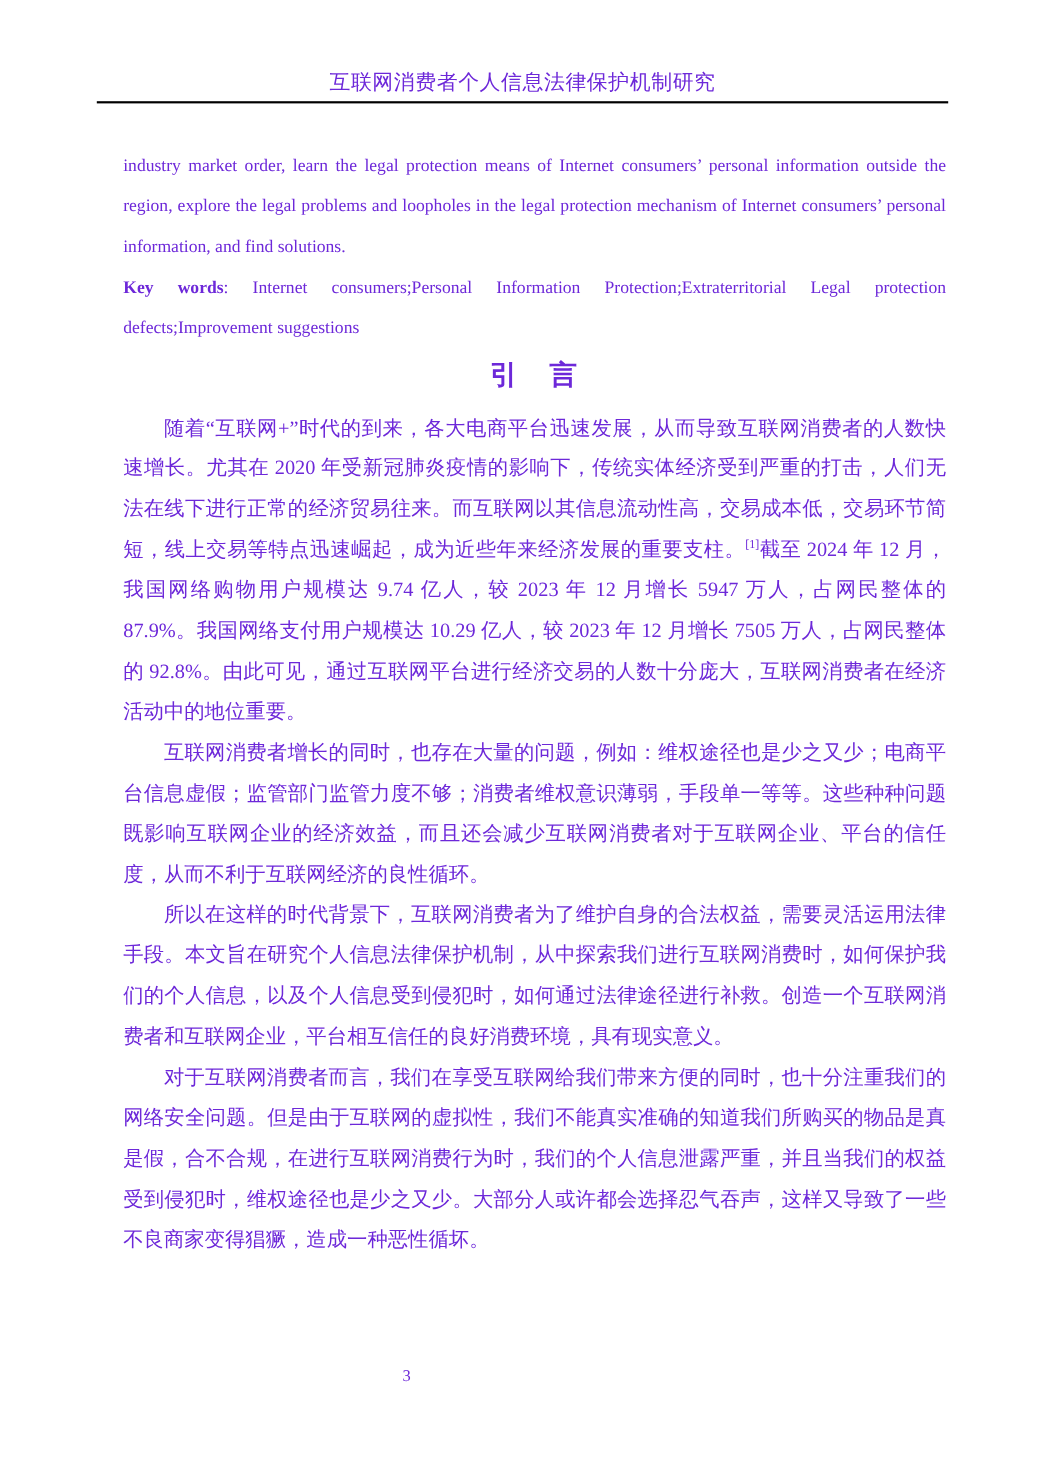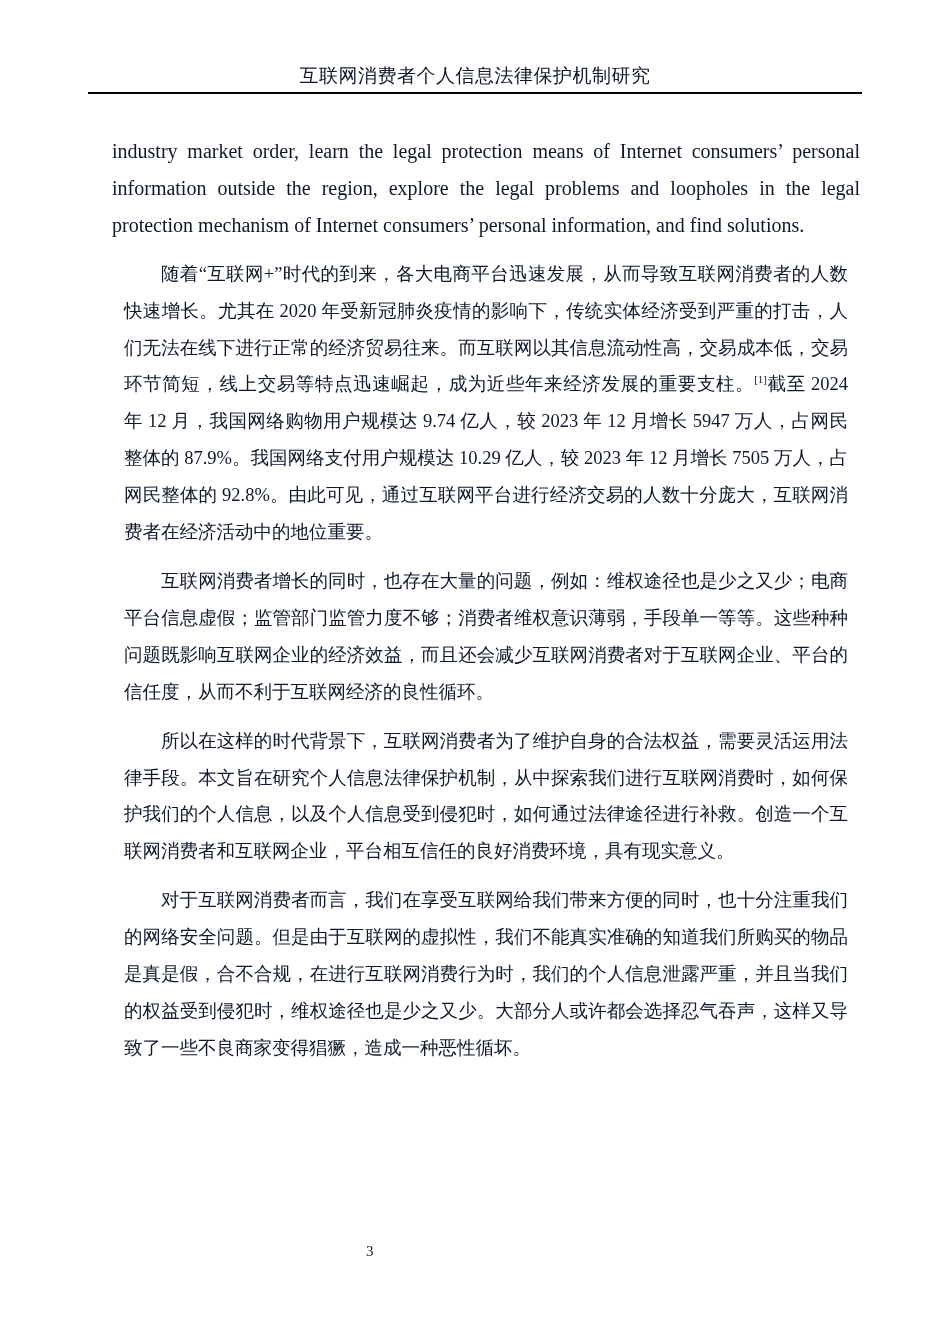--- a/index.html
+++ b/index.html
@@ -5,21 +5,21 @@
   html, body {
     margin: 0;
     padding: 0;
     background: #ffffff;
   }
   .page {
     position: relative;
     width: 950px;
     height: 1344px;
     background: #ffffff;
-    color: #0f172a;
+    color: #6d28d9;
     font-family: "Liberation Serif", "DejaVu Serif", serif;
     overflow: hidden;
   }
   
   .page-header {
     position: absolute;
     top: 64px;
     left: 88px;
     width: 774px;
     text-align: center;
@@ -35,35 +35,35 @@
   
   .content {
     position: absolute;
     top: 133px;
     left: 112px;
     width: 748px;
     text-align: justify;
   }
   .en-para {
     margin: 0;
-    font-size: 20px;
+    font-size: 16px;
     line-height: 36.9px;
   }
   .kw-label { font-weight: bold; }
   .intro-heading {
     margin: 0 0 8px 0;
     font-family: "DejaVu Sans", "Liberation Sans", sans-serif;
     font-weight: bold;
     font-size: 25px;
     line-height: 46px;
     text-align: center;
     letter-spacing: 2px;
   }
   .zh-para {
-    margin: 12px;
+    margin: 0;
     font-size: 18.5px;
     line-height: 36.9px;
     text-indent: 2em;
   }
   .footnote-ref {
     font-size: 11px;
     vertical-align: super;
     line-height: 0;
   }
   .page-footer {
@@ -82,21 +82,23 @@
 <div class="page">
 
   <header class="page-header">
     <div class="header-title">互联网消费者个人信息法律保护机制研究</div>
   </header>
 
   <main class="content">
 
     <p class="en-para">industry market order, learn the legal protection means of Internet consumers’ personal information outside the region, explore the legal problems and loopholes in the legal protection mechanism of Internet consumers’ personal information, and find solutions.</p>
 
+    <p class="en-para"><span class="kw-label">Key words</span><span>: Internet consumers;Personal Information Protection;Extraterritorial Legal protection defects;Improvement suggestions</span></p>
 
+    <h1 class="intro-heading">引　言</h1>
 
     <p class="zh-para"><span>随着“互联网+”时代的到来，各大电商平台迅速发展，从而导致互联网消费者的人数快速增长。尤其在 2020 年受新冠肺炎疫情的影响下，传统实体经济受到严重的打击，人们无法在线下进行正常的经济贸易往来。而互联网以其信息流动性高，交易成本低，交易环节简短，线上交易等特点迅速崛起，成为近些年来经济发展的重要支柱。</span><sup class="footnote-ref">[1]</sup><span>截至 2024 年 12 月，我国网络购物用户规模达 9.74 亿人，较 2023 年 12 月增长 5947 万人，占网民整体的 87.9%。我国网络支付用户规模达 10.29 亿人，较 2023 年 12 月增长 7505 万人，占网民整体的 92.8%。由此可见，通过互联网平台进行经济交易的人数十分庞大，互联网消费者在经济活动中的地位重要。</span></p>
 
     <p class="zh-para">互联网消费者增长的同时，也存在大量的问题，例如：维权途径也是少之又少；电商平台信息虚假；监管部门监管力度不够；消费者维权意识薄弱，手段单一等等。这些种种问题既影响互联网企业的经济效益，而且还会减少互联网消费者对于互联网企业、平台的信任度，从而不利于互联网经济的良性循环。</p>
 
     <p class="zh-para">所以在这样的时代背景下，互联网消费者为了维护自身的合法权益，需要灵活运用法律手段。本文旨在研究个人信息法律保护机制，从中探索我们进行互联网消费时，如何保护我们的个人信息，以及个人信息受到侵犯时，如何通过法律途径进行补救。创造一个互联网消费者和互联网企业，平台相互信任的良好消费环境，具有现实意义。</p>
 
     <p class="zh-para">对于互联网消费者而言，我们在享受互联网给我们带来方便的同时，也十分注重我们的网络安全问题。但是由于互联网的虚拟性，我们不能真实准确的知道我们所购买的物品是真是假，合不合规，在进行互联网消费行为时，我们的个人信息泄露严重，并且当我们的权益受到侵犯时，维权途径也是少之又少。大部分人或许都会选择忍气吞声，这样又导致了一些不良商家变得猖獗，造成一种恶性循坏。</p>
 
   </main>

